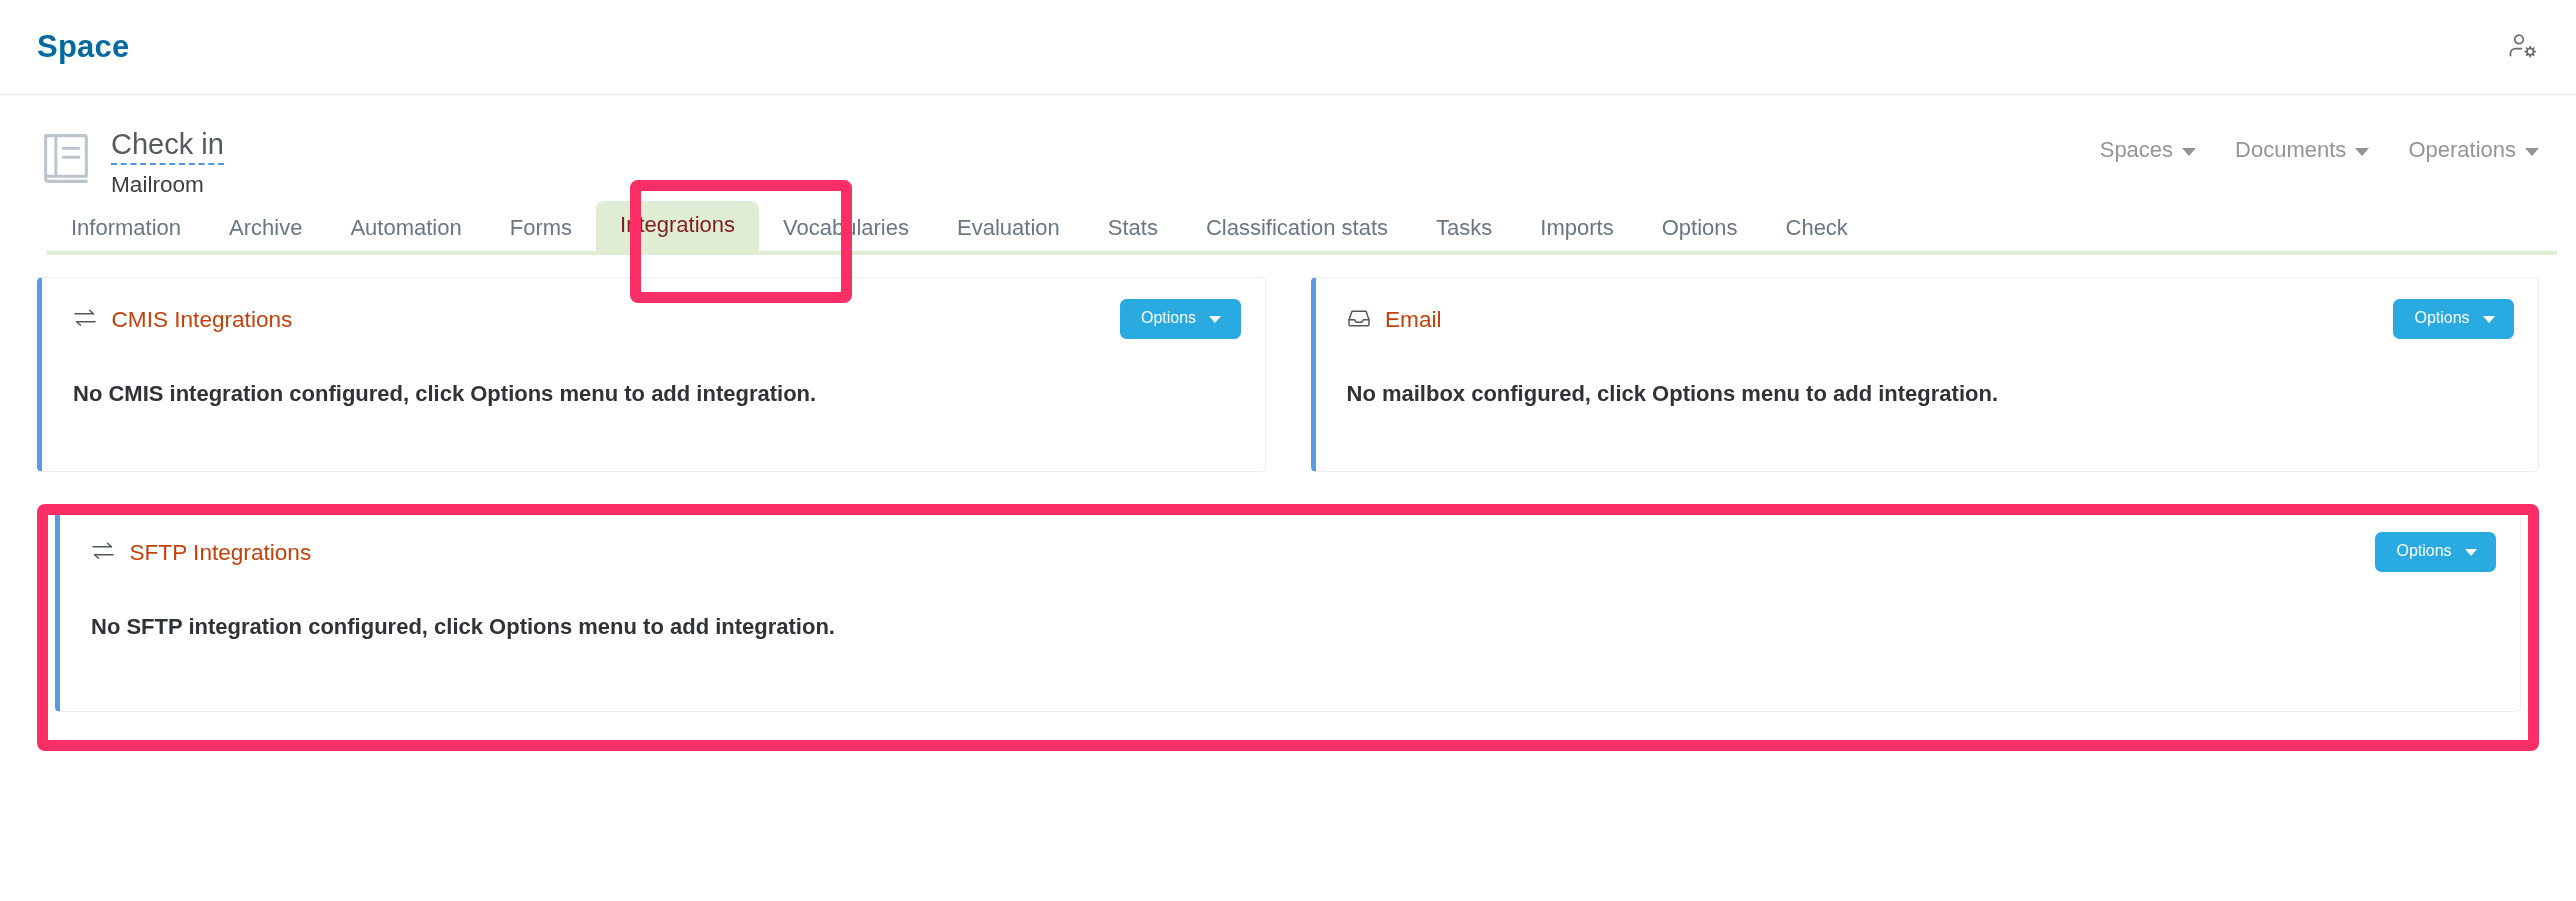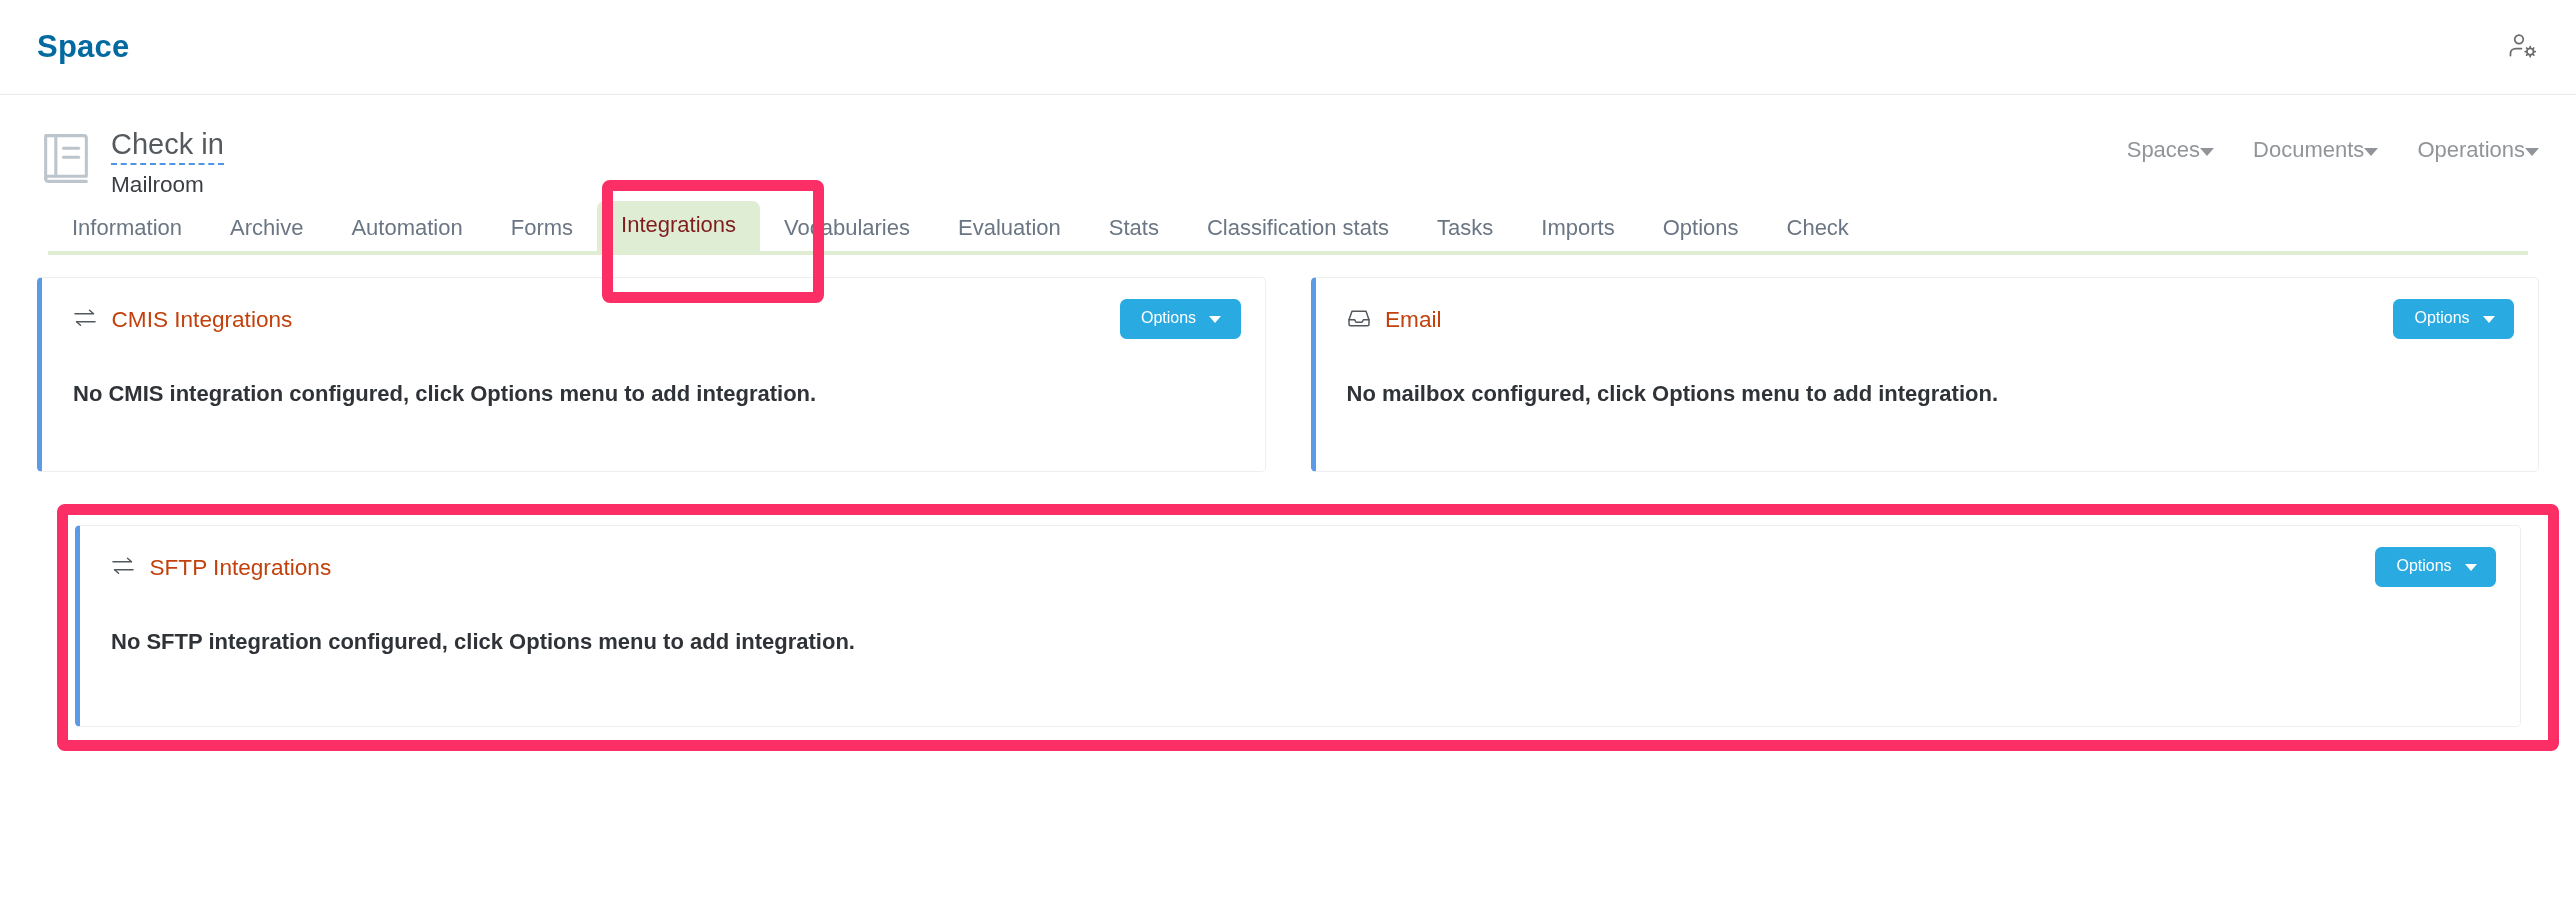--- a/index.html
+++ b/index.html
@@ -70,38 +70,40 @@
     display: flex;
     align-items: center;
     gap: 39px;
     padding-top: 11.3px;
   }
   .header-menu {
     font-size: 22px;
     color: #919599;
     display: flex;
     align-items: center;
+    gap: 9px;
     cursor: pointer;
     white-space: nowrap;
   }
   .caret {
     width: 0; height: 0;
     border-left: 7.3px solid transparent;
     border-right: 7.3px solid transparent;
     border-top: 8px solid currentColor;
     display: inline-block;
     position: relative;
     top: 1.6px;
   }
 
   
   .tabbar-wrap {
-    padding: 0 48px;
+    padding: 0 19px;
     margin-top: 14.5px;
     position: relative;
+    margin-left: 28px;
   }
   .tabbar {
     display: flex;
     align-items: flex-end;
     border-bottom: 4px solid #dfedd2;
     height: 47px;
   }
   .tab {
     font-size: 22px;
     color: #6a7683;
@@ -186,22 +188,21 @@
     font-size: 22px;
     color: #2f3337;
     margin-top: 42px;
     font-weight: bold;
   }
 
   
   .sftp-wrap {
     position: relative;
     margin-top: 32px;
-    padding: 21px 18px;
-    margin-left: 20px;
+    padding: 6px 18px;
   }
   .anno-sftp {
     position: absolute;
     left: 0; top: 0;
     width: 2502px;
     height: 247px;
     border: 11.3px solid #fb2f66;
     border-radius: 8px;
     pointer-events: none;
     z-index: 5;

